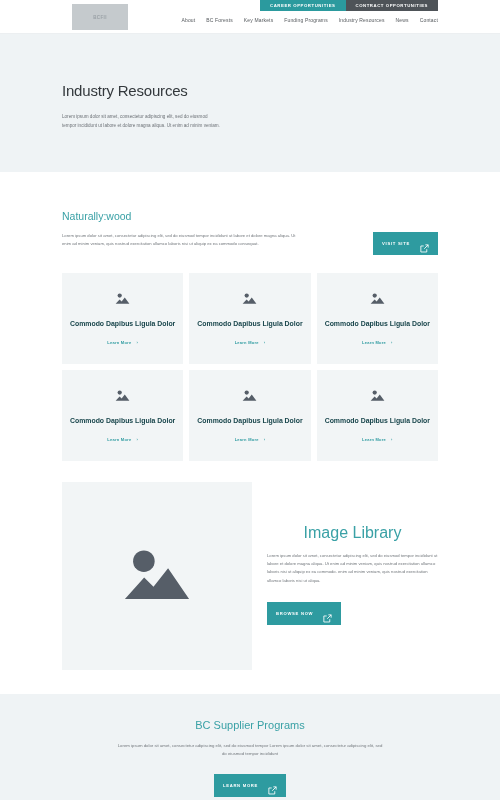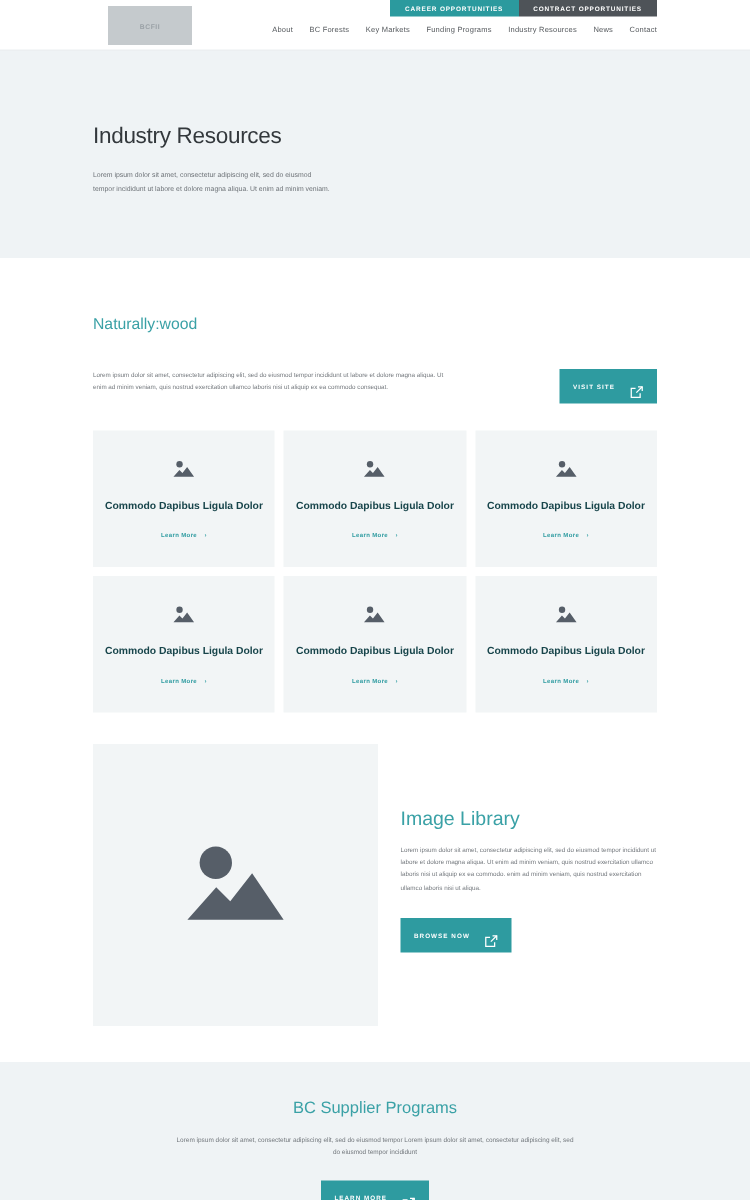--- a/index.html
+++ b/index.html
@@ -90,21 +90,21 @@
 
   
   .section-nw {
     padding: 38px 62px 0 62px;
     background: #ffffff;
   }
   .nw-head {
     font-size: 10.5px;
     color: #3aa1a6;
     font-weight: normal;
-    margin-bottom: 24px;
+    margin-bottom: 10px;
   }
   .nw-row {
     display: flex;
     align-items: flex-start;
     justify-content: space-between;
   }
   .nw-row p {
     font-size: 4.2px;
     line-height: 1.95;
     color: #72777c;
@@ -172,24 +172,25 @@
   .img-ph {
     width: 190px; height: 188px;
     background: #f2f5f6;
     display: flex;
     align-items: center;
     justify-content: center;
     flex: 0 0 auto;
   }
   .imglib-body { padding-top: 42px; flex: 1 1 auto; }
   .imglib-body h2 {
-    font-size: 13px;
+    font-size: 16px;
     color: #3aa1a6;
     font-weight: normal;
     margin-bottom: 10px;
+    text-align: center;
   }
   .imglib-body p {
     font-size: 4.2px;
     line-height: 1.95;
     color: #72777c;
     margin-bottom: 16px;
   }
   .btn-inline { display: inline-flex; }
 
   

